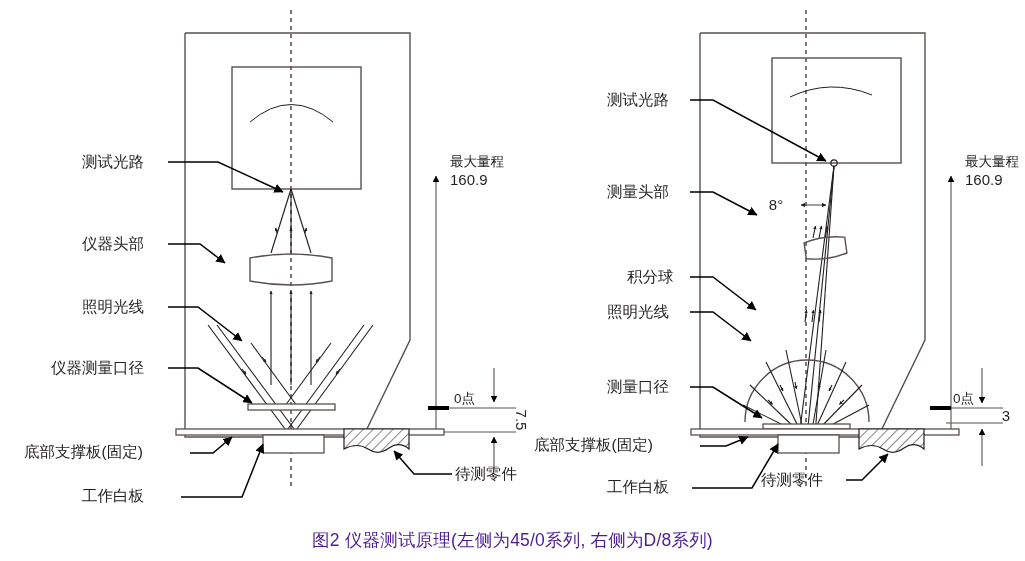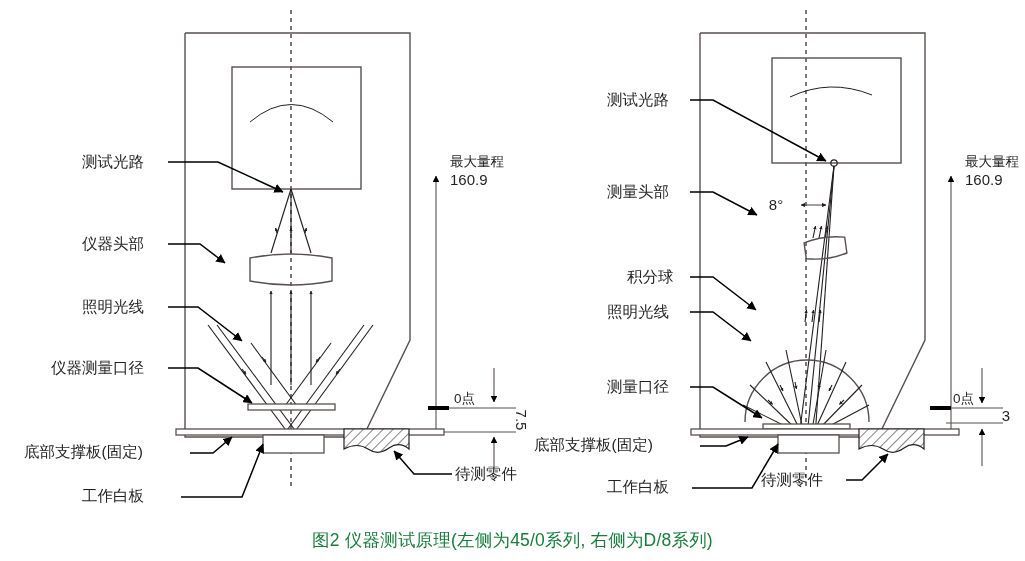--- a/index.html
+++ b/index.html
@@ -25,21 +25,21 @@
     width: 1025px;
     height: 561px;
   }
   .cap {
     position: absolute;
     left: 0;
     top: 528px;
     width: 1025px;
     text-align: center;
     font-size: 17.5px;
-    color: #15803d;
+    color: #4c1d95;
     letter-spacing: 0.2px;
     white-space: nowrap;
   }
   
   text {
     fill: #231f20;
     font-family: "Liberation Sans", "DejaVu Sans", sans-serif;
   }
   .lbl     { font-size: 15.5px; }
   .lbl-sm  { font-size: 13.5px; }

